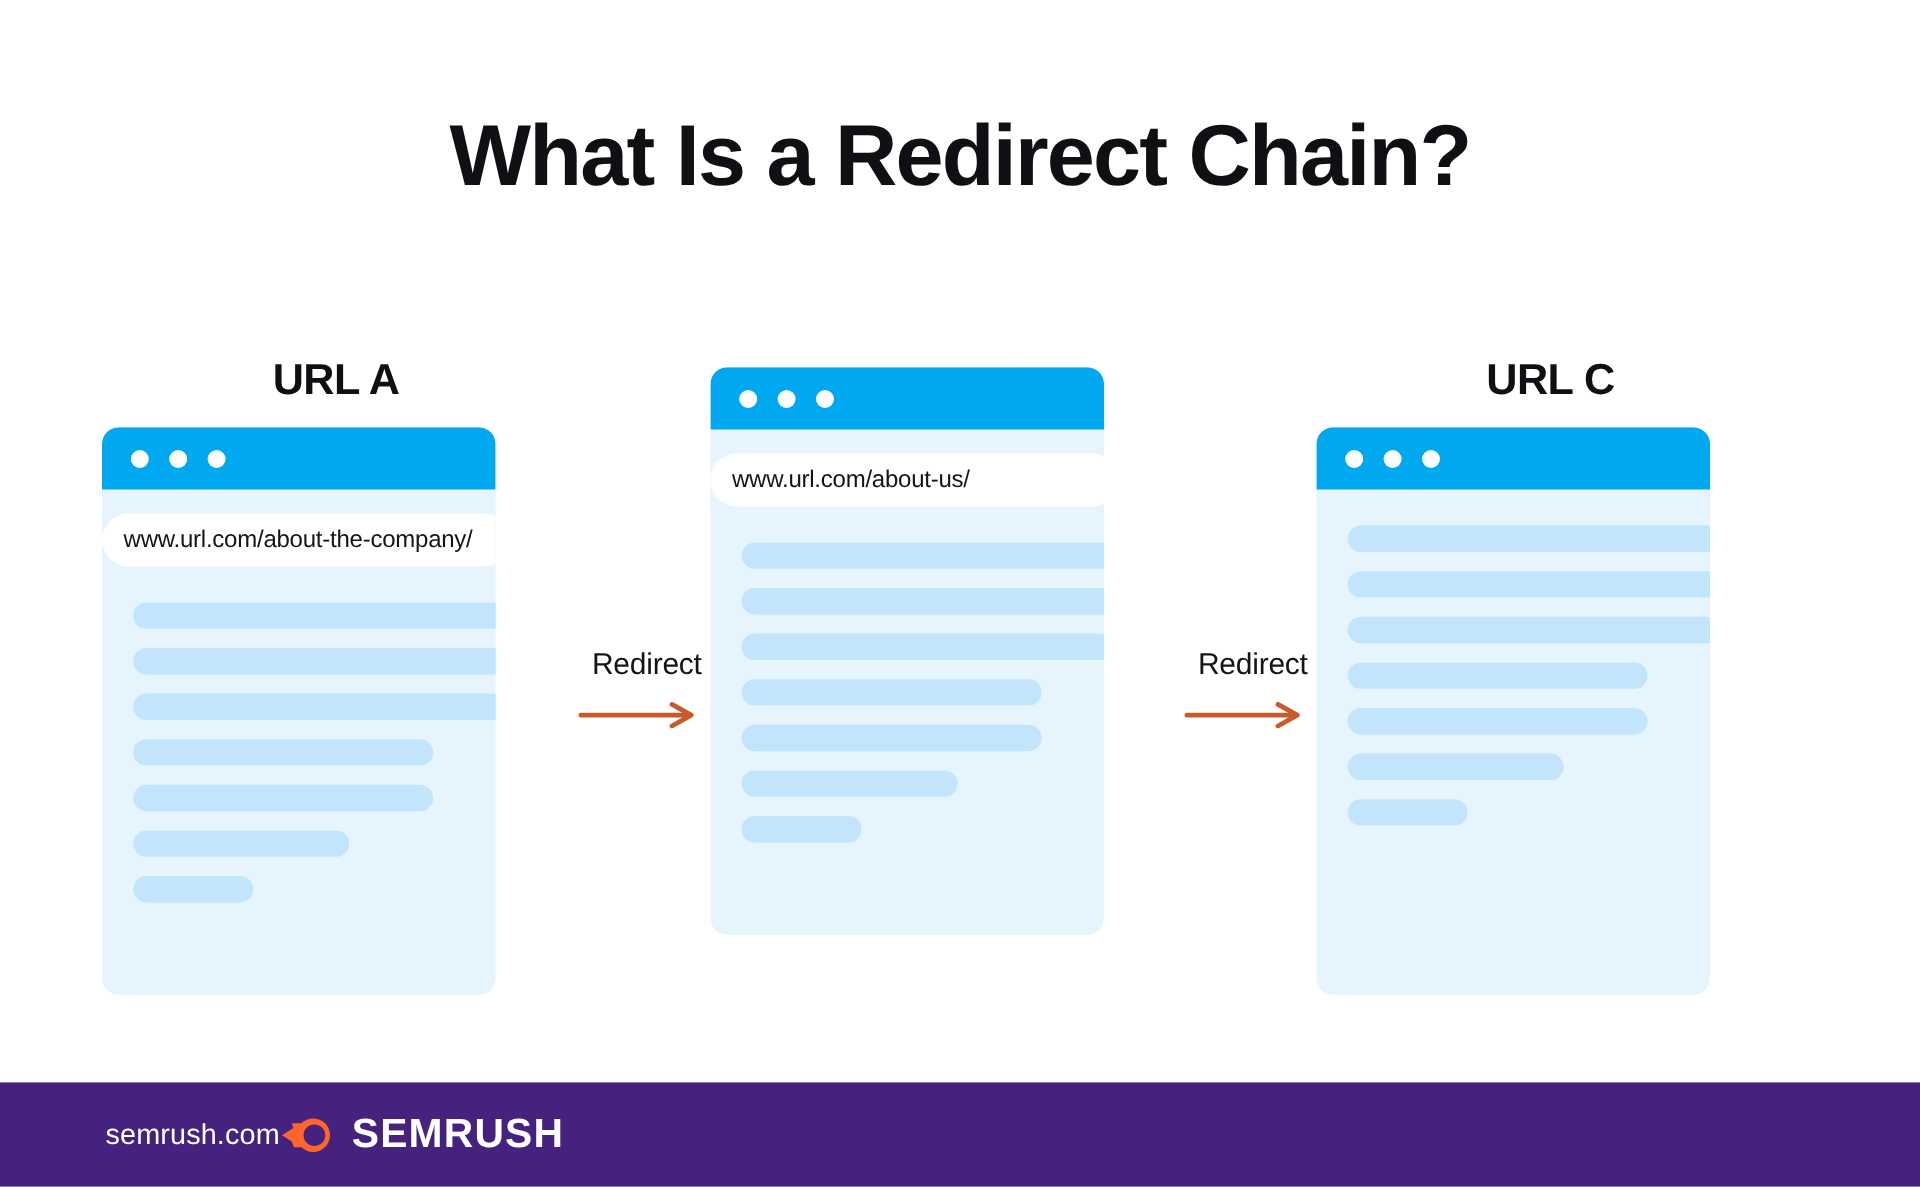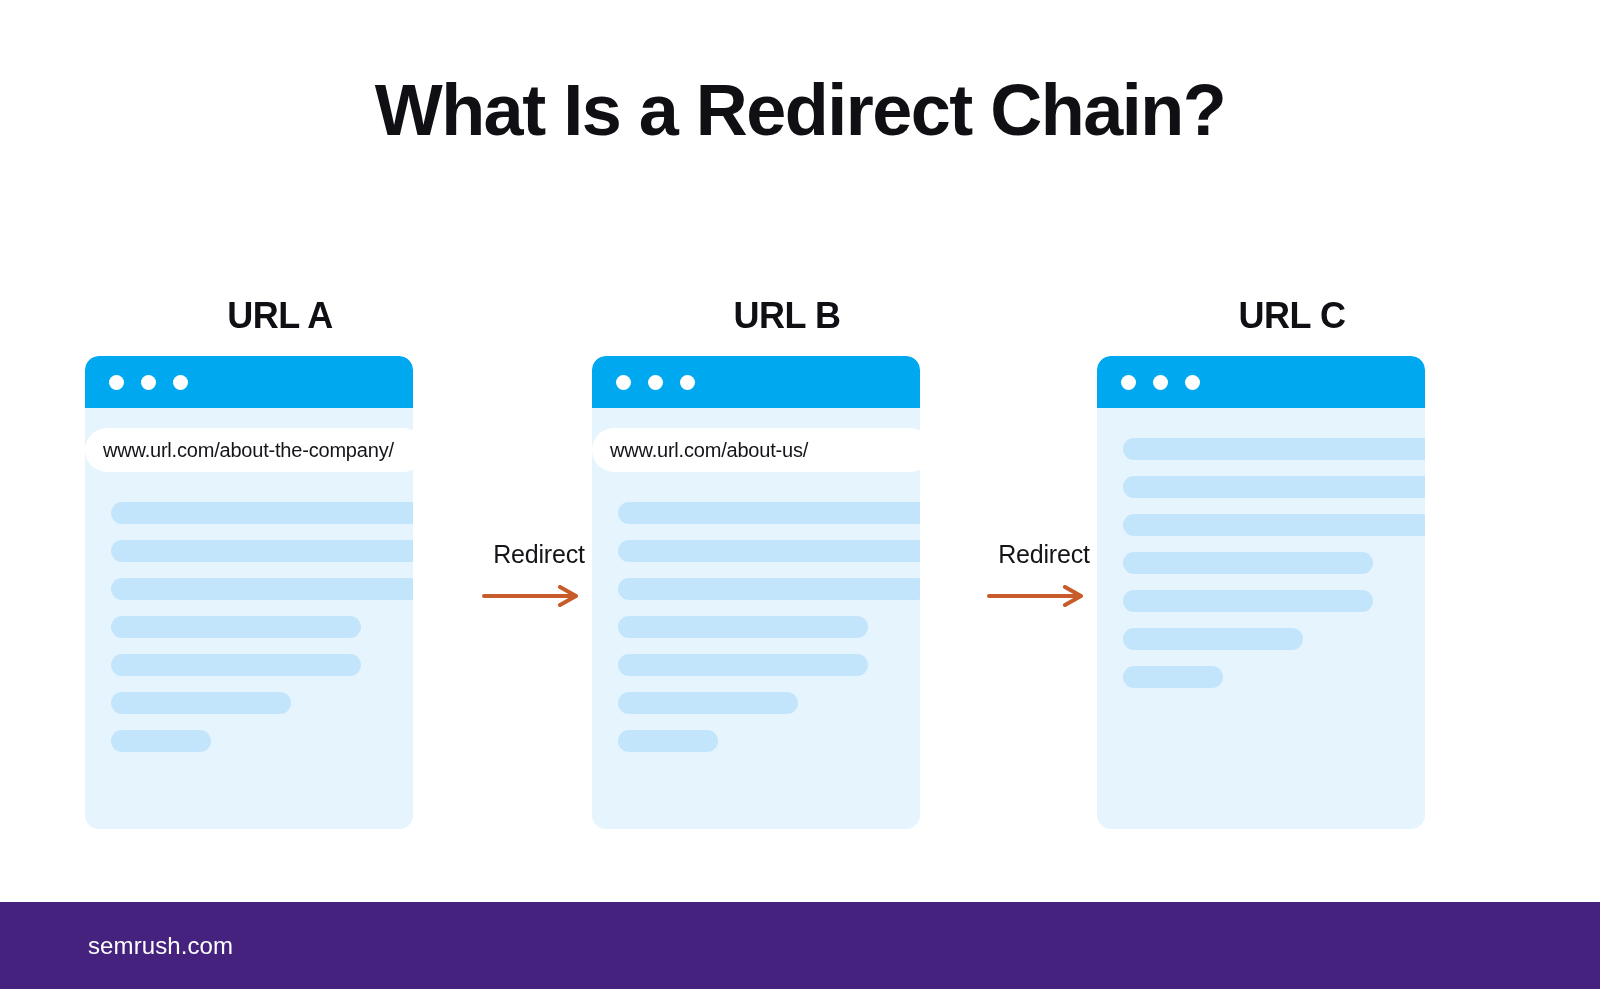--- a/index.html
+++ b/index.html
@@ -11,21 +11,21 @@
     height: 989px;
     background: #ffffff;
     font-family: "Liberation Sans", sans-serif;
     overflow: hidden;
     position: relative;
   }
 
   
   .page-title {
     position: absolute;
-    top: 74px;
+    top: 94px;
     left: 0;
     width: 1600px;
     text-align: center;
     font-size: 72px;
     font-weight: bold;
     letter-spacing: -1.5px;
     color: #0f0f14;
     line-height: 1;
   }
 
@@ -197,21 +197,20 @@
 
   <div class="connector conn-1">
     <div class="connector-label">Redirect</div>
     <svg class="connector-arrow" width="100" height="22" viewBox="0 0 100 22">
       <line x1="2" y1="11" x2="88" y2="11" stroke="#C75B2A" stroke-width="4" stroke-linecap="round"></line>
       <polyline points="78,2 94,11 78,20" fill="none" stroke="#C75B2A" stroke-width="4" stroke-linecap="round" stroke-linejoin="round"></polyline>
     </svg>
   </div>
 
   <div class="card-col col-b">
-    <div class="card-label">URL B</div>
     <div class="browser-card">
       <div class="browser-chrome">
         <span class="chrome-dot"></span>
         <span class="chrome-dot"></span>
         <span class="chrome-dot"></span>
       </div>
       <div class="url-pill">
         <span class="url-text">www.url.com/about-us/</span>
       </div>
       <div class="skeleton-wrap">
@@ -251,13 +250,24 @@
         <div class="skeleton-bar" style="width: 180px;"></div>
         <div class="skeleton-bar" style="width: 100px;"></div>
       </div>
     </div>
   </div>
 
 </div>
 
 <div class="footer">
   <span class="footer-url">semrush.com</span>
+  <div class="footer-logo">
+    <svg width="44" height="36" viewBox="0 0 44 36">
+      <path d="M2 18 L16 9 L16 27 Z" fill="#FF642D"></path>
+      <path d="M10 8 L26 8 L26 13 L12 13 Z" fill="#FF642D"></path>
+      <path d="M10 23 L26 23 L26 28 L12 28 Z" fill="#FF642D"></path>
+      <circle cx="28" cy="18" r="14" fill="#FF642D"></circle>
+      <circle cx="29" cy="18" r="9" fill="#44227E"></circle>
+      <path d="M29 11 a7 7 0 0 1 0 14 a5 5 0 0 0 0 -14 Z" fill="#FF642D" opacity="0.85"></path>
+    </svg>
+    <span class="logo-wordmark">SEMRUSH</span>
+  </div>
 </div>
 
 </body></html>

